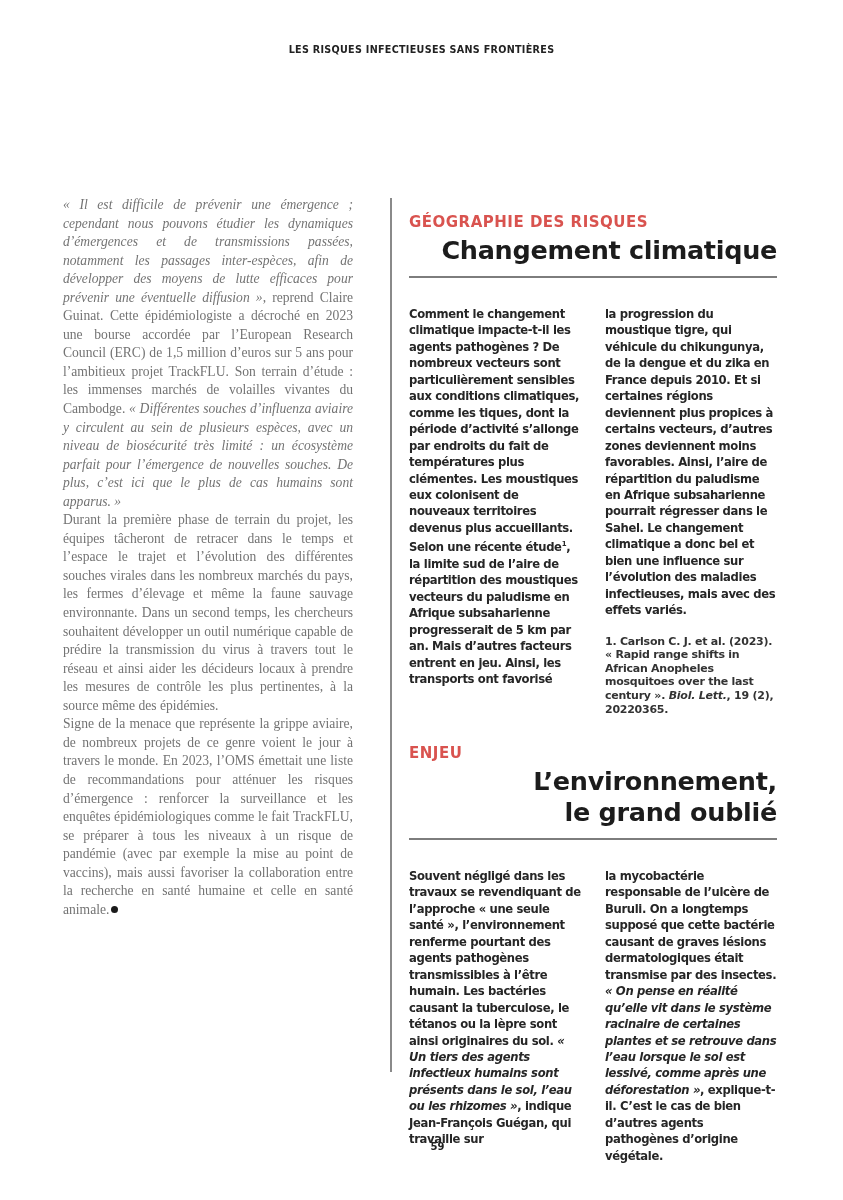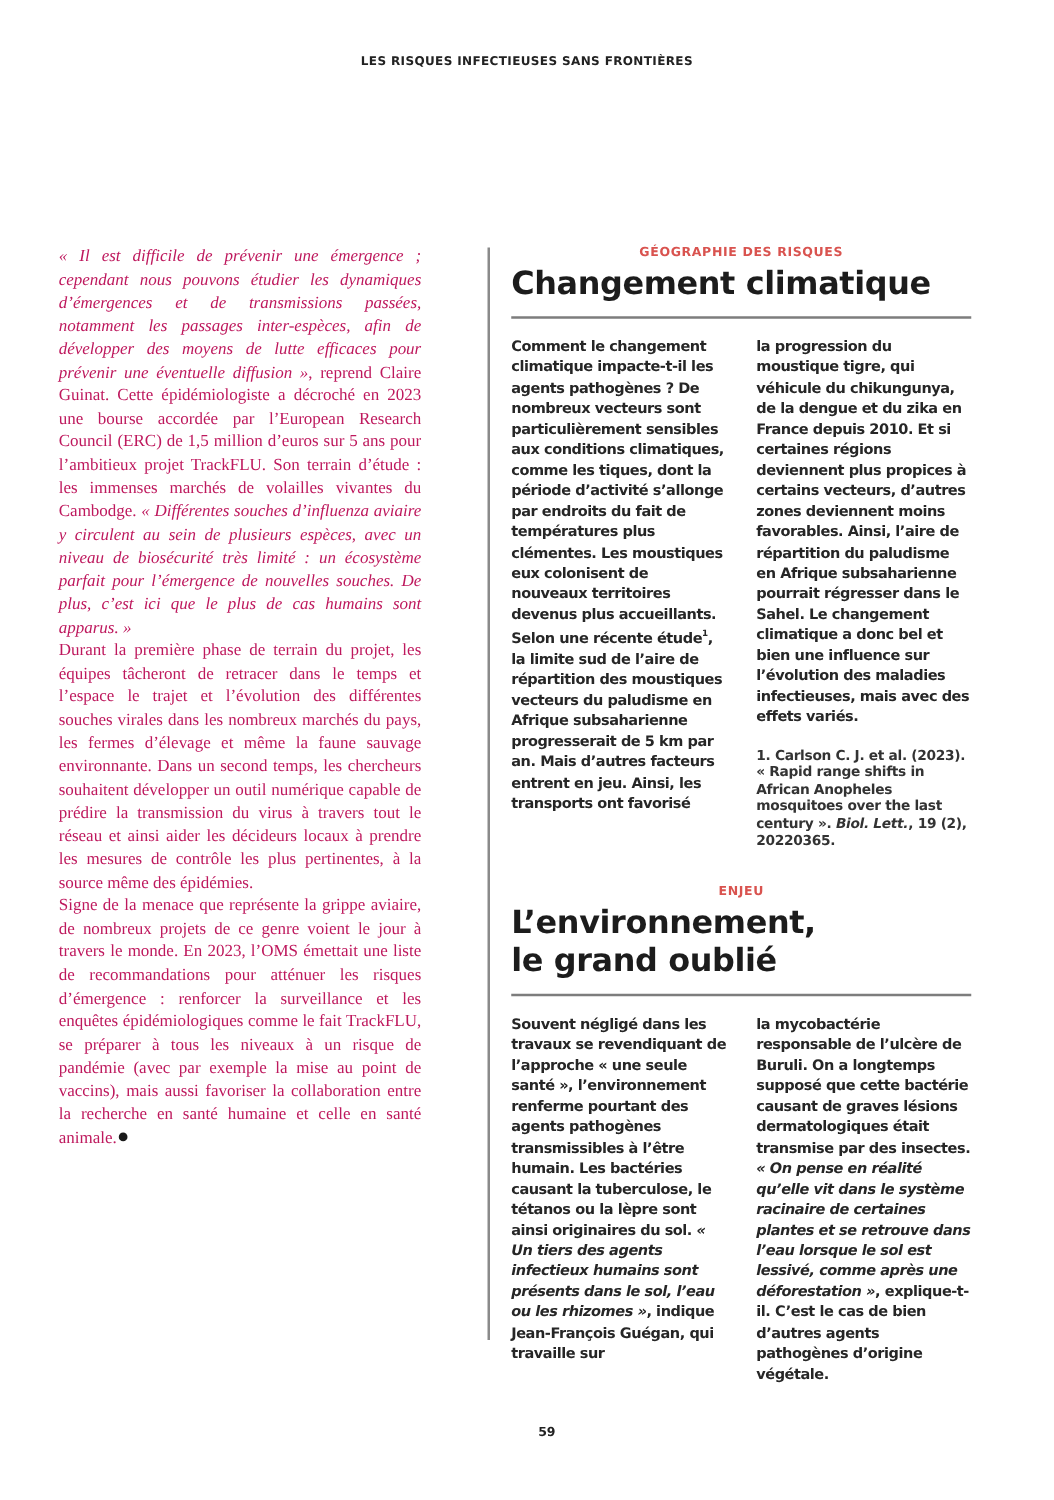--- a/index.html
+++ b/index.html
@@ -3,44 +3,44 @@
 <meta charset="utf-8">
 <style>
   html, body { margin: 0; padding: 0; background: #ffffff; }
   body { width: 843px; height: 1200px; position: relative; overflow: hidden; color: #1f1f1f; }
   .running-head {
     position: absolute; top: 44px; left: 0; width: 843px; text-align: center;
     font-family: "DejaVu Sans", sans-serif; font-weight: bold; font-size: 9.6px;
     letter-spacing: 0.3px; color: #222;
   }
   .left-col {
-    position: absolute; left: 47px; top: 196px; width: 290px;
+    position: absolute; left: 63px; top: 196px; width: 290px;
     font-family: "Liberation Serif", serif; font-size: 13.6px; line-height: 18.55px;
-    color: #be185d; text-align: justify; hyphens: manual;
+    color: #737373; text-align: justify; hyphens: manual;
   }
   .left-col p { margin: 0; }
   .left-col .q { font-style: italic; }
   .end-dot {
     display: inline-block; width: 7px; height: 7px; border-radius: 50%; background: #1a1a1a;
     margin-left: 2px; vertical-align: 1px;
   }
   .divider {
     position: absolute; left: 390px; top: 198px; width: 1.5px; height: 874px; background: #8a8a8a;
   }
   .section { position: absolute; left: 409px; width: 368px; }
   .kicker {
-    text-align: center; font-family: "DejaVu Sans", sans-serif; font-weight: bold;
-    font-size: 10px; letter-spacing: 0.5px; color: #d9534f;
+    text-align: left; font-family: "DejaVu Sans", sans-serif; font-weight: bold;
+    font-size: 15px; letter-spacing: 0.5px; color: #d9534f; margin-top: 16px;
   }
   .headline {
-    text-align: left; font-family: "DejaVu Sans", sans-serif; font-weight: bold;
+    text-align: right; font-family: "DejaVu Sans", sans-serif; font-weight: bold;
     font-size: 25.5px; line-height: 31px; color: #1c1c1c; margin-top: 4px; letter-spacing: -0.3px;
   }
   .rule { height: 2px; background: #7d7d7d; margin-top: 10px; }
-  .cols { display: flex; justify-content: space-between; margin-top: 14px; }
+  .cols { display: flex; justify-content: space-between; margin-top: 28px; }
   .col {
     width: 172px; font-family: "DejaVu Sans", sans-serif; font-weight: bold;
     font-size: 11.6px; line-height: 16.45px; color: #262626; letter-spacing: -0.35px;
   }
   .col p { margin: 0; }
   .col .q { font-style: italic; }
   .col sup { font-size: 7px; vertical-align: 5px; }
   .footnote {
     margin-top: 16px; font-family: "DejaVu Sans", sans-serif; font-weight: bold;
     font-size: 11px; line-height: 13.6px; color: #333; letter-spacing: -0.25px;
@@ -74,21 +74,21 @@
     <div class="col">
       <p><span>Comment le changement climatique impacte-t-il les agents pathogènes ? De nombreux vecteurs sont particulièrement sensibles aux conditions climatiques, comme les tiques, dont la période d’activité s’allonge par endroits du fait de températures plus clémentes. Les moustiques eux colonisent de nouveaux territoires devenus plus accueillants. Selon une récente étude</span><sup>1</sup><span>, la limite sud de l’aire de répartition des moustiques vecteurs du paludisme en Afrique subsaharienne progresserait de 5 km par an. Mais d’autres facteurs entrent en jeu. Ainsi, les transports ont favorisé</span></p>
     </div>
     <div class="col">
       <p>la progression du moustique tigre, qui véhicule du chikungunya, de la dengue et du zika en France depuis 2010. Et si certaines régions deviennent plus propices à certains vecteurs, d’autres zones deviennent moins favorables. Ainsi, l’aire de répartition du paludisme en Afrique subsaharienne pourrait régresser dans le Sahel. Le changement climatique a donc bel et bien une influence sur l’évolution des maladies infectieuses, mais avec des effets variés.</p>
       <div class="footnote"><span>1. Carlson C. J. et al. (2023). « Rapid range shifts in African Anopheles mosquitoes over the last century ». </span><span class="it">Biol. Lett.</span><span>, 19 (2), 20220365.</span></div>
     </div>
   </div>
 </div>
 
-<div class="section" style="top:708px;">
+<div class="section" style="top:728px;">
   <div class="kicker">ENJEU</div>
   <div class="headline">
     <div>L’environnement,</div>
     <div>le grand oublié</div>
   </div>
   <div class="rule"></div>
   <div class="cols">
     <div class="col">
       <p><span>Souvent négligé dans les travaux se revendiquant de l’approche « une seule santé », l’environnement renferme pourtant des agents pathogènes transmissibles à l’être humain. Les bactéries causant la tuberculose, le tétanos ou la lèpre sont ainsi originaires du sol. </span><span class="q">« Un tiers des agents infectieux humains sont présents dans le sol, l’eau ou les rhizomes »</span><span>, indique Jean-François Guégan, qui travaille sur</span></p>
     </div>

